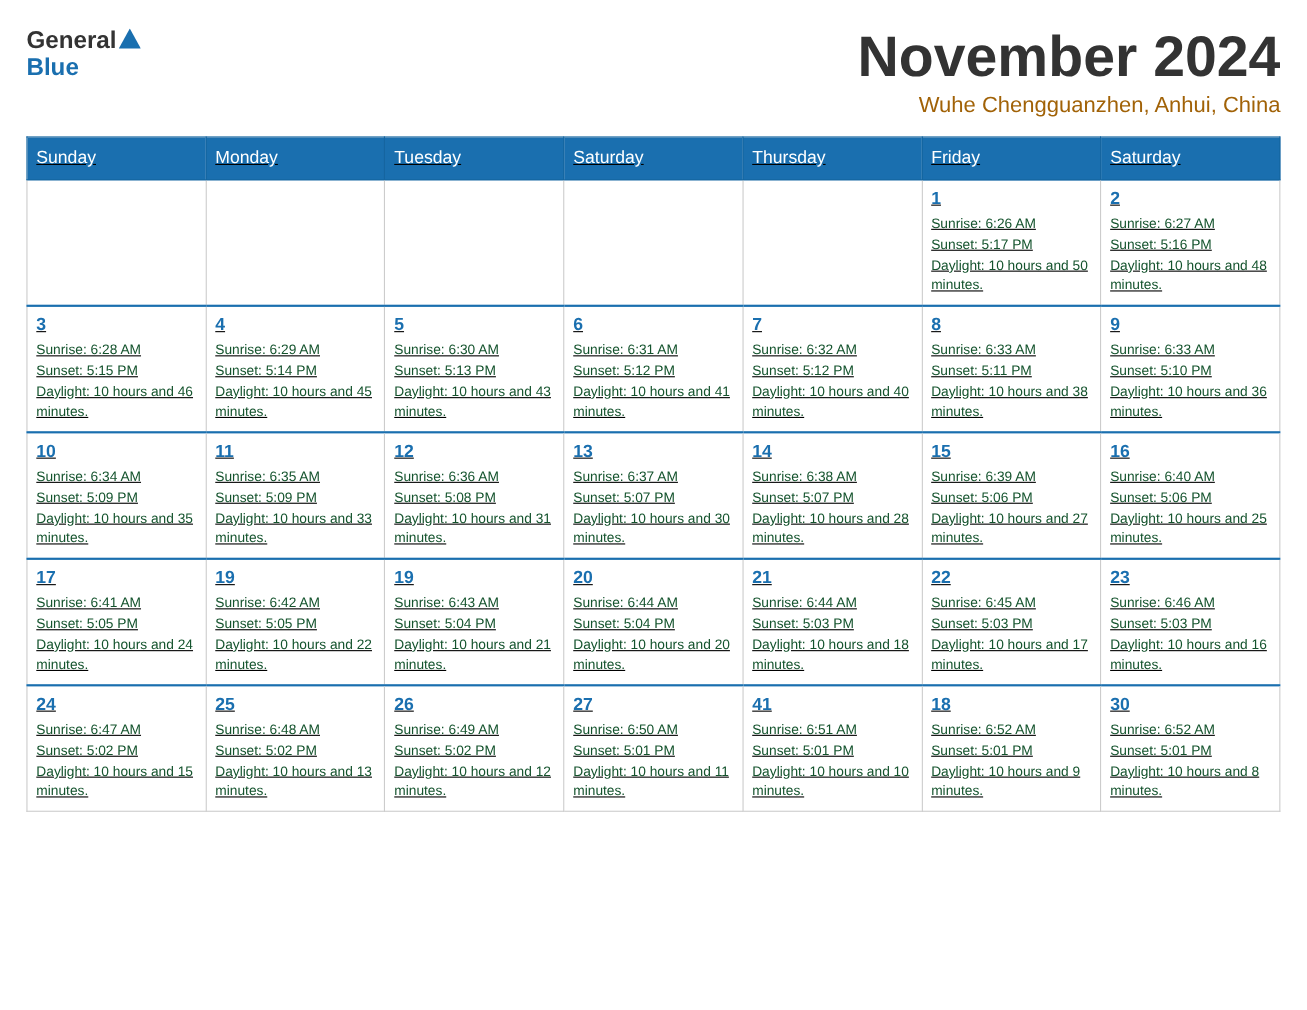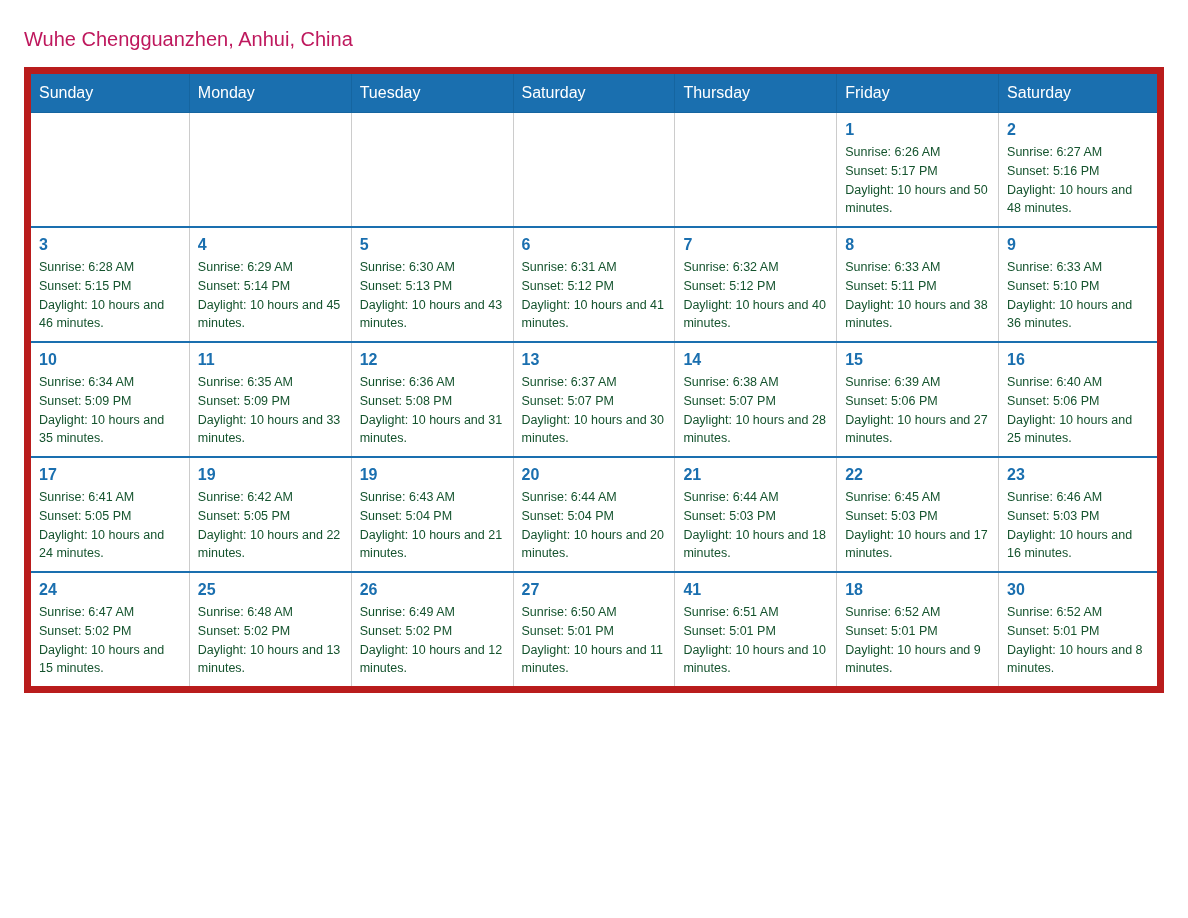--- a/index.html
+++ b/index.html
@@ -40,27 +40,28 @@
       text-align: right;
     }
     .month-title {
       font-size: 52px;
       font-weight: bold;
       color: #333;
       line-height: 1.1;
     }
     .subtitle {
       font-size: 20px;
-      color: #be185d;
+      color: #a16207;
       margin-top: 4px;
     }
     .calendar {
       width: 100%;
       border-collapse: collapse;
-      border: 7px solid #b91c1c;
+      border: 1px solid #b91c1c;
+      text-decoration: underline;
     }
     .calendar th {
       background-color: #1a6faf;
       color: #fff;
       padding: 10px 8px;
       text-align: left;
       font-size: 16px;
       font-weight: normal;
       border: 1px solid #1565a0;
     }
@@ -89,21 +90,34 @@
       background: #fff;
     }
     .row-separator td {
       border-top: 2px solid #1a6faf;
     }
   </style>
 </head>
 <body>
 
 <div class="header">
+  <div class="logo-wrapper">
+    <div class="logo-top-row">
+      <span class="logo-text-general">General</span>
+
+      <svg width="20" height="20" viewBox="0 0 20 20" style="margin-left:2px; margin-bottom:4px;">
+        <polygon points="0,18 10,0 20,18" fill="#1a6faf"></polygon>
+      </svg>
+    </div>
+    <div>
+      <span class="logo-bottom">Blue</span>
+    </div>
+  </div>
   <div class="title-section">
+    <div class="month-title">November 2024</div>
     <div class="subtitle">Wuhe Chengguanzhen, Anhui, China</div>
   </div>
 </div>
 
 <table class="calendar">
   <thead>
     <tr>
     <th>Sunday</th>
         <th>Monday</th>
         <th>Tuesday</th>

